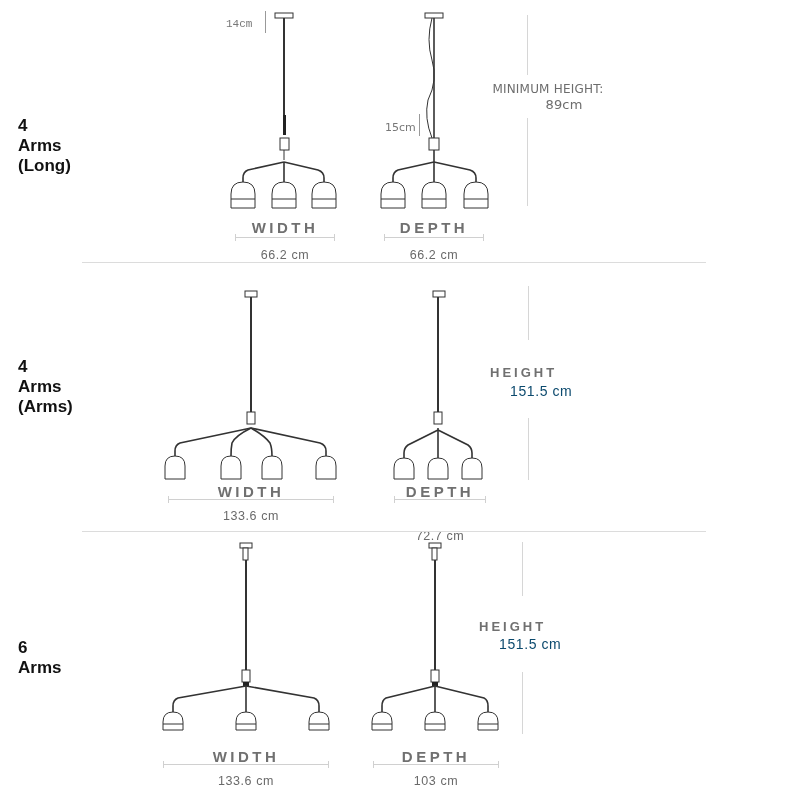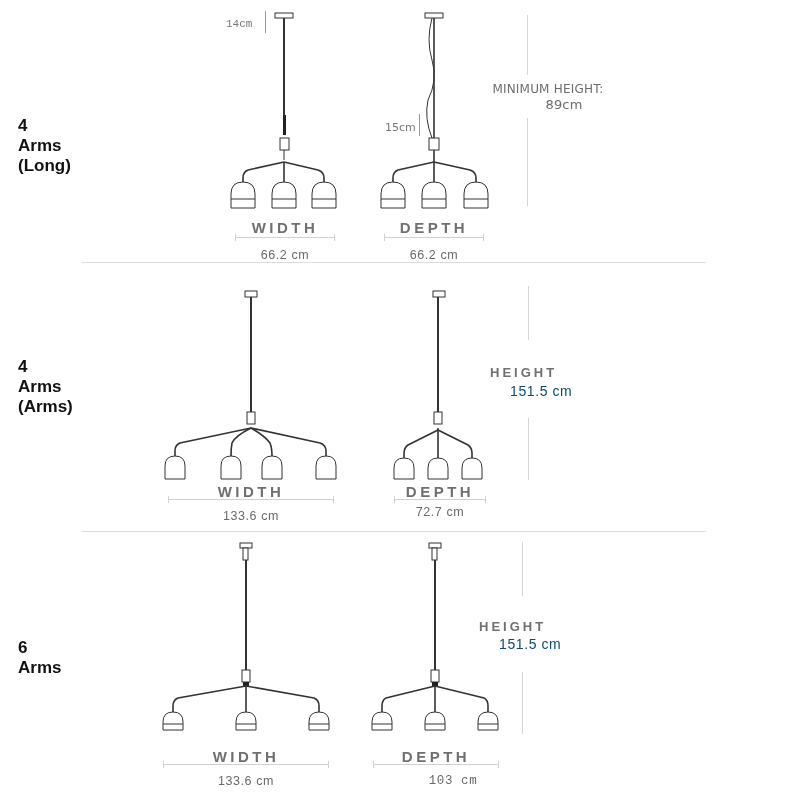--- a/index.html
+++ b/index.html
@@ -113,21 +113,21 @@
   <rect class="f" x="44" y="124" width="8" height="12"></rect>
   <path class="s" d="M48 142 L18 157 Q14 160 14 165 L14 170" style="stroke-width:1.6"></path>
   <line class="s" x1="48" y1="140" x2="48" y2="170" style="stroke-width:1.6"></line>
   <path class="s" d="M48 142 L78 157 Q82 160 82 165 L82 170" style="stroke-width:1.6"></path>
   <path class="f" d="M4 191 L4 180 Q4 170 14 170 Q24 170 24 180 L24 191 Z"></path>
   <path class="f" d="M38 191 L38 180 Q38 170 48 170 Q58 170 58 180 L58 191 Z"></path>
   <path class="f" d="M72 191 L72 180 Q72 170 82 170 Q92 170 92 180 L92 191 Z"></path>
 </svg>
 <div class="dim-title" style="left:394px;top:483px;width:92px;">DEPTH</div>
 <div class="dim-line" style="left:394px;top:499px;width:92px;"></div>
-<div class="dim-value" style="left:394px;top:496px;width:92px;">72.7 cm</div>
+<div class="dim-value" style="left:394px;top:520px;width:92px;">72.7 cm</div>
 
 <div class="vline" style="left:528px;top:286px;height:54px;"></div>
 <div class="height-title" style="left:490px;top:365px;">HEIGHT</div>
 <div class="height-value" style="left:510px;top:383px;">151.5 cm</div>
 <div class="vline" style="left:528px;top:418px;height:62px;"></div>
 
 <div class="divider" style="top:531px;"></div>
 
 <div class="row-label" style="top:638px;">
   <span>6</span>
@@ -165,18 +165,18 @@
   <path class="s" d="M67 146 L116 158 Q120 160 120 166 L120 172" style="stroke-width:1.6"></path>
   <path class="f" d="M4 190 L4 182 Q4 172 14 172 Q24 172 24 182 L24 190 Z"></path>
   <line class="s" x1="4" y1="184" x2="24" y2="184"></line>
   <path class="f" d="M57 190 L57 182 Q57 172 67 172 Q77 172 77 182 L77 190 Z"></path>
   <line class="s" x1="57" y1="184" x2="77" y2="184"></line>
   <path class="f" d="M110 190 L110 182 Q110 172 120 172 Q130 172 130 182 L130 190 Z"></path>
   <line class="s" x1="110" y1="184" x2="130" y2="184"></line>
 </svg>
 <div class="dim-title" style="left:373px;top:748px;width:126px;">DEPTH</div>
 <div class="dim-line" style="left:373px;top:764px;width:126px;"></div>
-<div class="dim-value" style="left:390px;top:765px;width:126px;font-family:Liberation Mono, monospace;">103 cm</div>
+<div class="dim-value" style="left:373px;top:765px;width:126px;">103 cm</div>
 
 <div class="vline" style="left:522px;top:542px;height:54px;"></div>
 <div class="height-title" style="left:479px;top:619px;">HEIGHT</div>
 <div class="height-value" style="left:499px;top:636px;">151.5 cm</div>
 <div class="vline" style="left:522px;top:672px;height:62px;"></div>
 
 </body></html>

